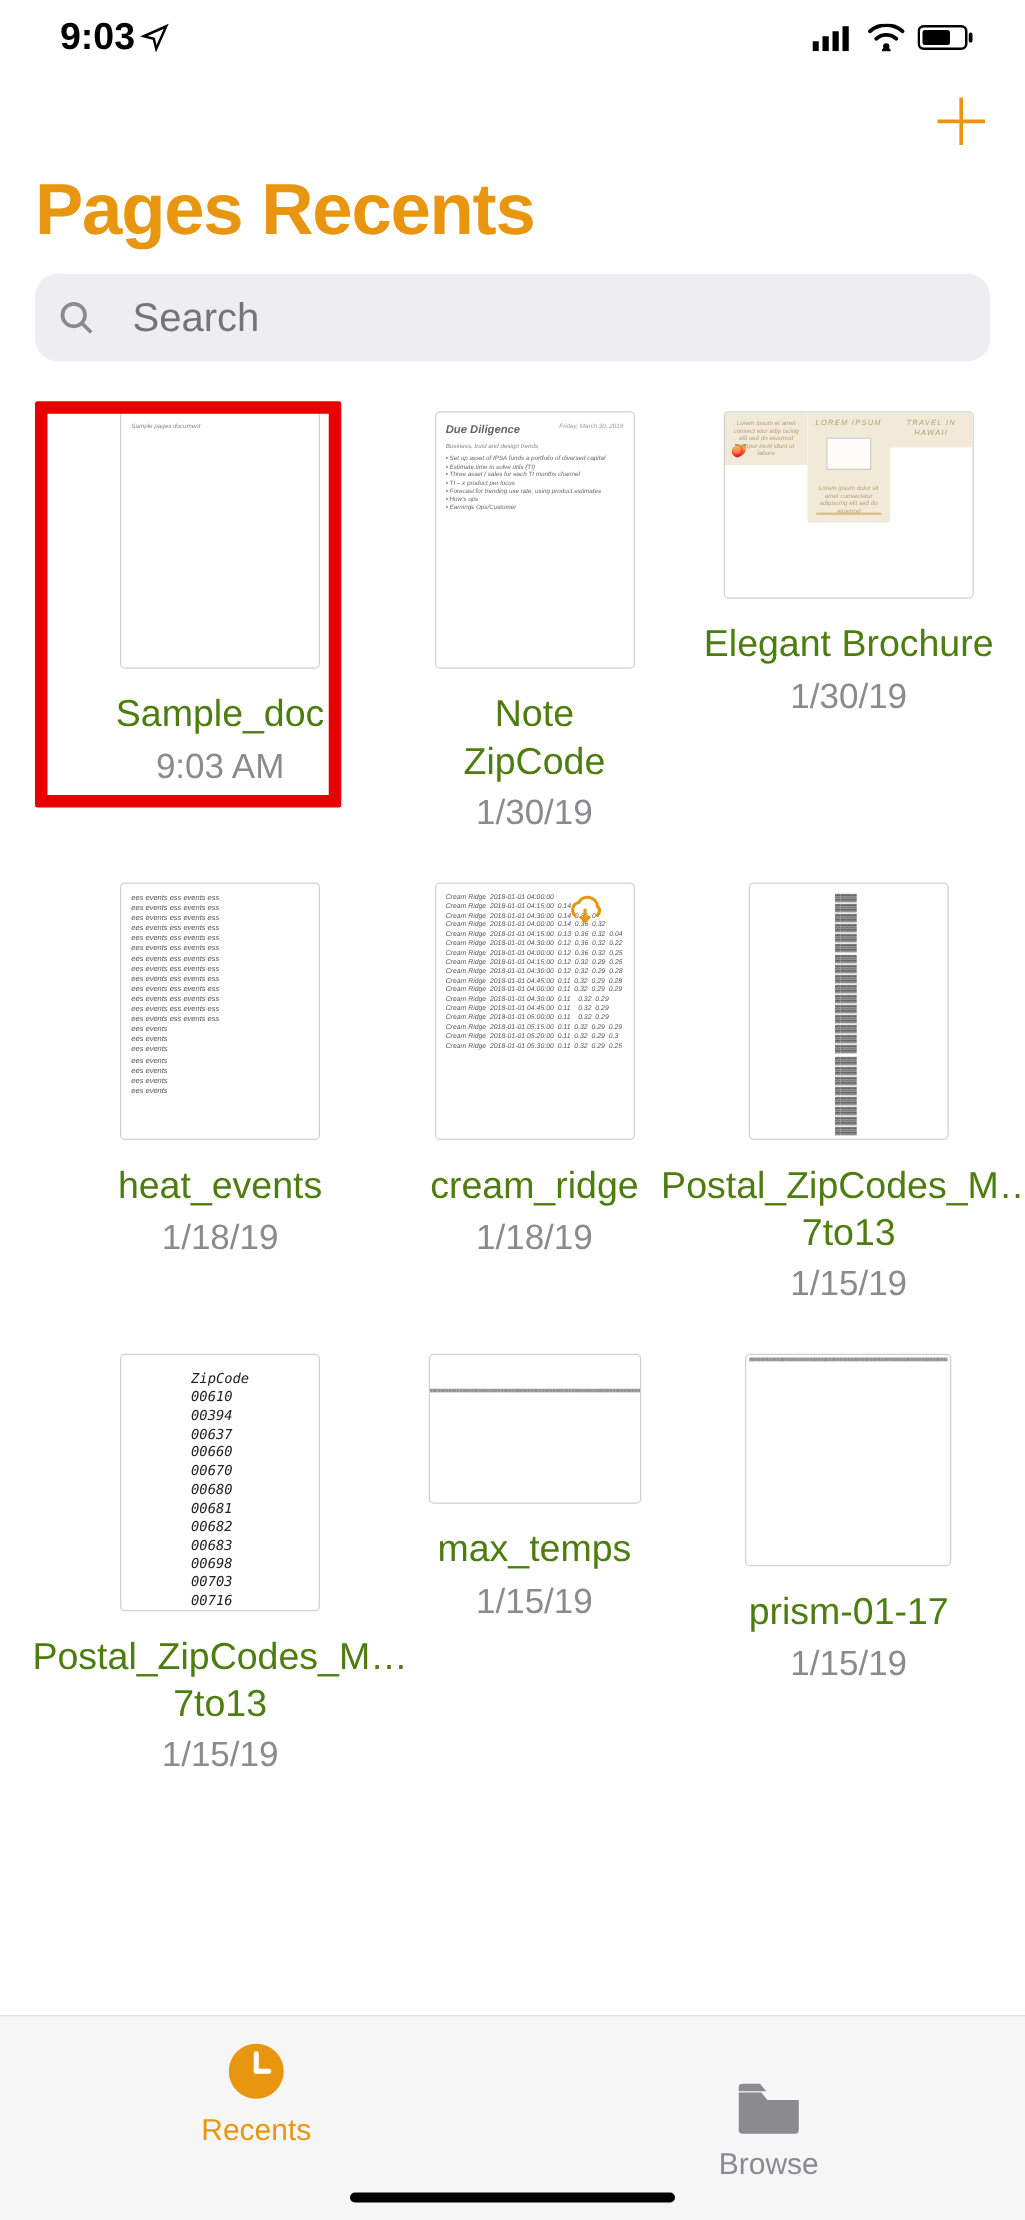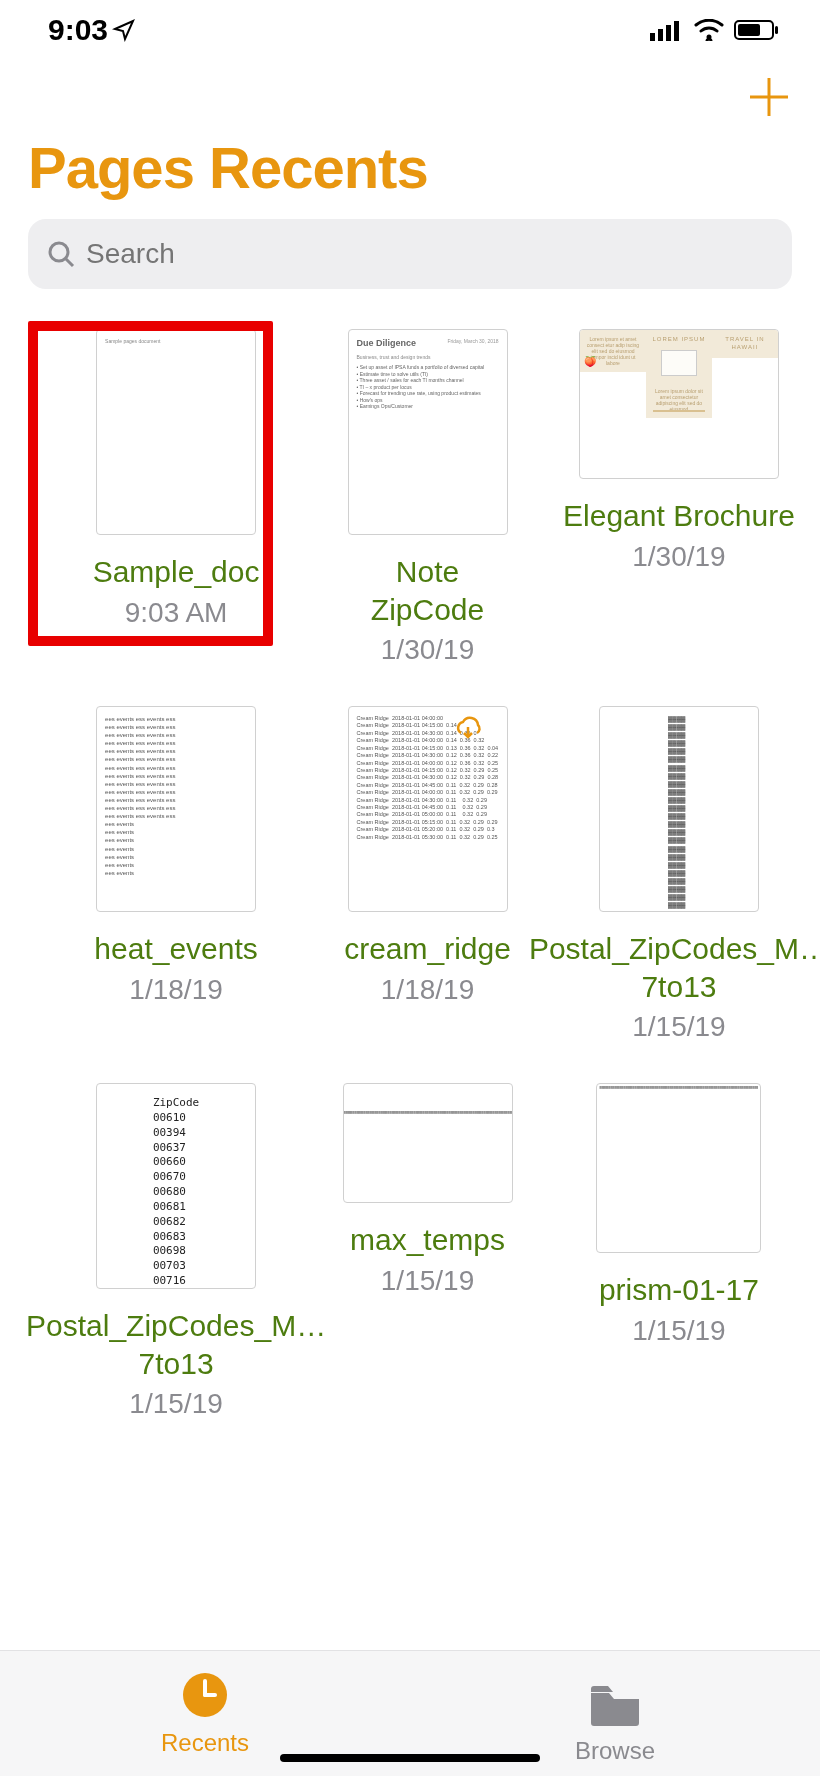--- a/index.html
+++ b/index.html
@@ -36,57 +36,58 @@
     border-radius: 18px;
     height: 70px;
     display: flex;
     align-items: center;
     padding: 0 18px;
     gap: 10px;
     color: #888;
   }
   .search-field input {
     border: none; background: transparent;
-    font-size: 28px; color: #15803d; flex: 1; outline: none;
+    font-size: 32px; color: #15803d; flex: 1; outline: none; margin-left: 20px;
   }
   .grid {
     padding: 40px 20px 20px 20px;
     display: grid;
     grid-template-columns: repeat(3, 1fr);
     gap: 40px 6px;
   }
   .doc-item {
     display: flex; flex-direction: column; align-items: center; text-align: center;
     position: relative;
   }
   .thumb {
     width: 160px; height: 206px;
     border: 1px solid #d0d0d0;
     border-radius: 4px;
     background: #fff;
     display: flex; align-items: flex-start; justify-content: center;
     overflow: hidden; padding: 8px;
     font-size: 7px; color: #666; line-height: 1.3;
     margin-bottom: 18px;
+    font-style: italic;
   }
   .thumb.wide { width: 200px; height: 150px; padding:0; }
   .thumb.mid  { width: 170px; height: 120px; }
   .doc-title { font-size: 30px; color: #4d7c0f; line-height: 1.25; padding: 0 6px; }
   .doc-date  { font-size: 28px; color: #8a8a8f; margin-top: 6px; }
   .highlight {
     position: absolute; top:-8px; left:8px; width: 245px; height: 325px;
     border: 10px solid #e80000; border-radius: 2px; pointer-events: none;
   }
   .cloud-badge {
     position: absolute; top: 8px; right: 24px;
     width: 30px; height: 30px; color: #e8960f;
   }
   .tab-bar {
     position: absolute; bottom: 0; left: 0; right: 0;
-    height: 126px;
+    height: 164px;
     background: #f6f6f7;
     border-top: 1px solid #e2e2e4;
     display: flex;
   }
   .tab-item {
     flex: 1; display: flex; flex-direction: column; align-items: center;
     padding-top: 20px; gap: 10px; font-size: 24px;
   }
   .tab-item.active { color: #e8960f; }
   .tab-item.inactive { color: #8a8a8f; justify-content: center; }

